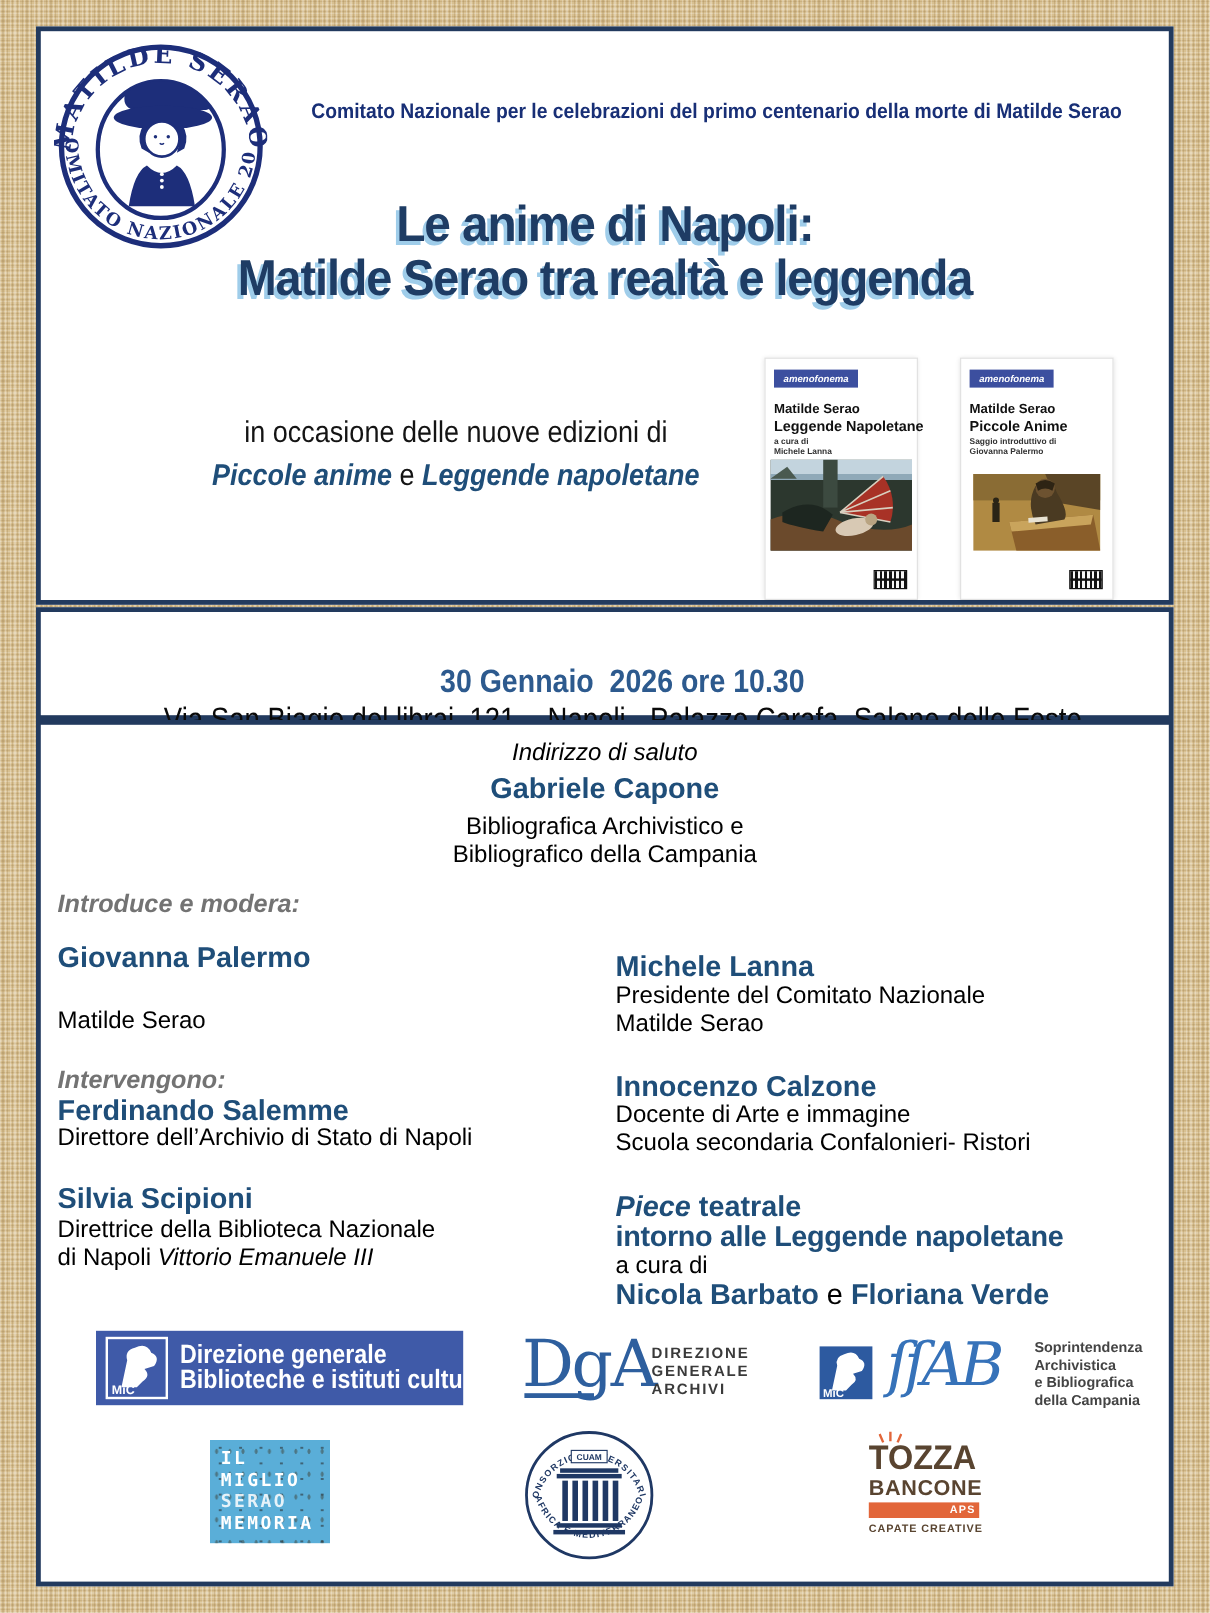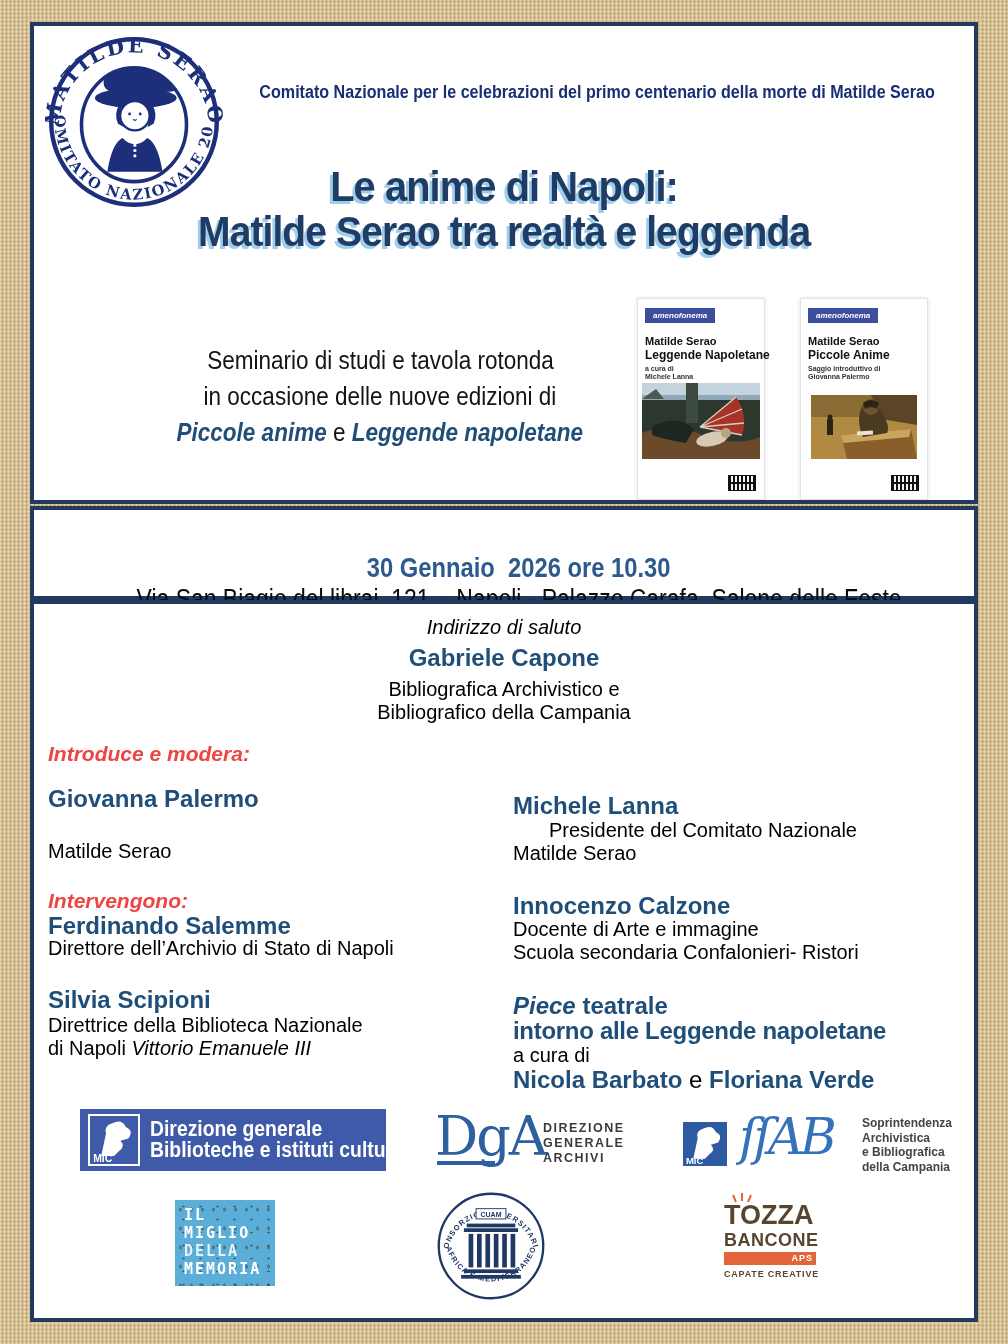--- a/index.html
+++ b/index.html
@@ -32,21 +32,21 @@
   .bk-title{position:absolute;top:49px;left:7px;font-size:12px;font-weight:bold;color:#111;white-space:nowrap;}
   .bk-cr1{position:absolute;top:66px;left:7px;font-size:7px;font-weight:bold;color:#333;}
   .bk-cr2{position:absolute;top:74px;left:7px;font-size:7px;font-weight:bold;color:#333;}
   .pubmark{position:absolute;right:8px;bottom:8px;width:26px;height:14px;border:1px solid #111;
     background:repeating-linear-gradient(90deg,#111 0 2px,#f5f5f5 2px 4px);}
   .pubmark::after{content:"";position:absolute;left:0;right:0;top:6px;height:2px;background:#111;}
 
   .date-line{top:12px;font-size:27px;font-weight:600;color:#2d5a8e;white-space:pre;}
   .venue-line{top:43px;font-size:27px;color:#0a0a0a;white-space:pre;}
 
-  .t-label{font-size:21px;font-weight:bold;font-style:italic;color:#ef4444;white-space:nowrap;}
+  .t-label{font-size:21px;font-weight:bold;font-style:italic;color:#737373;white-space:nowrap;}
   .t-name{font-size:24px;font-weight:bold;color:#1f4e79;white-space:nowrap;}
   .t-role{font-size:20px;color:#000;white-space:nowrap;}
   .t-it{font-style:italic;}
 
   .logo-micbib{left:46px;top:505px;width:306px;height:62px;background:#3f5aa8;}
   .micsq{position:absolute;left:8px;top:5px;width:52px;height:52px;border:2px solid #fff;box-sizing:border-box;}
   .micsq svg{position:absolute;left:0;top:0;}
   .micbib-text{position:absolute;left:70px;top:9px;color:#fff;font-weight:bold;font-size:22px;line-height:21px;white-space:nowrap;}
 
   .logo-dga{left:401px;top:509px;width:215px;height:64px;}
@@ -119,21 +119,20 @@
   </div>
 
   <div class="abs ctr" style="top:137px;">
     <span class="sx title-line" style="transform:scaleX(.95);">Le anime di Napoli:</span>
   </div>
   <div class="abs ctr" style="top:182px;">
     <span class="sx title-line" style="transform:scaleX(.93);">Matilde Serao tra realtà e leggenda</span>
   </div>
 
   <div class="abs" style="left:46px;top:318px;width:600px;text-align:center;line-height:33px;">
-    <div><span class="sx sem-line" style="transform:scaleX(.9);">Seminario di studi e tavola rotonda</span></div>
     <div><span class="sx sem-line" style="transform:scaleX(.9);">in occasione delle nuove edizioni di</span></div>
     <div><span class="sx sem-line" style="transform:scaleX(.9);"><span class="sem-books">Piccole anime</span><span> e </span><span class="sem-books">Leggende napoletane</span></span></div>
   </div>
 
   <div class="bookcover" style="left:603px;">
     <span class="imprint">amenofonema</span>
     <div class="bk-author">Matilde Serao</div>
     <div class="bk-title">Leggende Napoletane</div>
     <div class="bk-cr1">a cura di</div>
     <div class="bk-cr2">Michele Lanna</div>
@@ -199,21 +198,21 @@
 
   <div class="abs t-label" style="left:14px;top:285px;">Intervengono:</div>
   <div class="abs t-name" style="left:14px;top:308px;">Ferdinando Salemme</div>
   <div class="abs t-role" style="left:14px;top:333px;">Direttore dell’Archivio di Stato di Napoli</div>
 
   <div class="abs t-name" style="left:14px;top:382px;">Silvia Scipioni</div>
   <div class="abs t-role" style="left:14px;top:410px;">Direttrice della Biblioteca Nazionale</div>
   <div class="abs t-role" style="left:14px;top:433px;"><span>di Napoli </span><span class="t-it">Vittorio Emanuele III</span></div>
 
   <div class="abs t-name" style="left:479px;top:188px;">Michele Lanna</div>
-  <div class="abs t-role" style="left:479px;top:215px;margin-left:36px;">Presidente del Comitato Nazionale</div>
+  <div class="abs t-role" style="left:479px;top:215px;">Presidente del Comitato Nazionale</div>
   <div class="abs t-role" style="left:479px;top:238px;">Matilde Serao</div>
 
   <div class="abs t-name" style="left:479px;top:288px;">Innocenzo Calzone</div>
   <div class="abs t-role" style="left:479px;top:337px;">Scuola secondaria Confalonieri- Ristori</div>
   <div class="abs t-role" style="left:479px;top:314px;">Docente di Arte e immagine</div>
 
   <div class="abs t-name" style="left:479px;top:388px;"><span class="t-it">Piece</span><span> teatrale</span></div>
   <div class="abs t-name" style="left:479px;top:413px;letter-spacing:-.3px;">intorno alle Leggende napoletane</div>
   <div class="abs t-role" style="left:479px;top:440px;">a cura di</div>
   <div class="abs t-name" style="left:479px;top:462px;"><span>Nicola Barbato</span><span style="color:#000;font-weight:normal;"> e </span><span>Floriana Verde</span></div>
@@ -254,21 +253,21 @@
       <div>Archivistica</div>
       <div>e Bibliografica</div>
       <div>della Campania</div>
     </div>
   </div>
 
   <div class="abs logo-miglio">
     <div class="miglio-text">
       <div>IL</div>
       <div>MIGLIO</div>
-      <div style="opacity:.85;">DELLA</div>
+      <div style="opacity:.85;">SERAO</div>
       <div>MEMORIA</div>
     </div>
   </div>
 
   <div class="abs logo-cuam">
     <svg width="112" height="112" viewBox="0 0 120 120">
       <circle cx="60" cy="60" r="56" fill="#ffffff" stroke="#1f3864" stroke-width="2.5"></circle>
       <defs>
         <path id="cuamTop" d="M 14,64 A 47,47 0 0 1 106,64"></path>
         <path id="cuamBot" d="M 11,58 A 50,50 0 0 0 109,58"></path>

